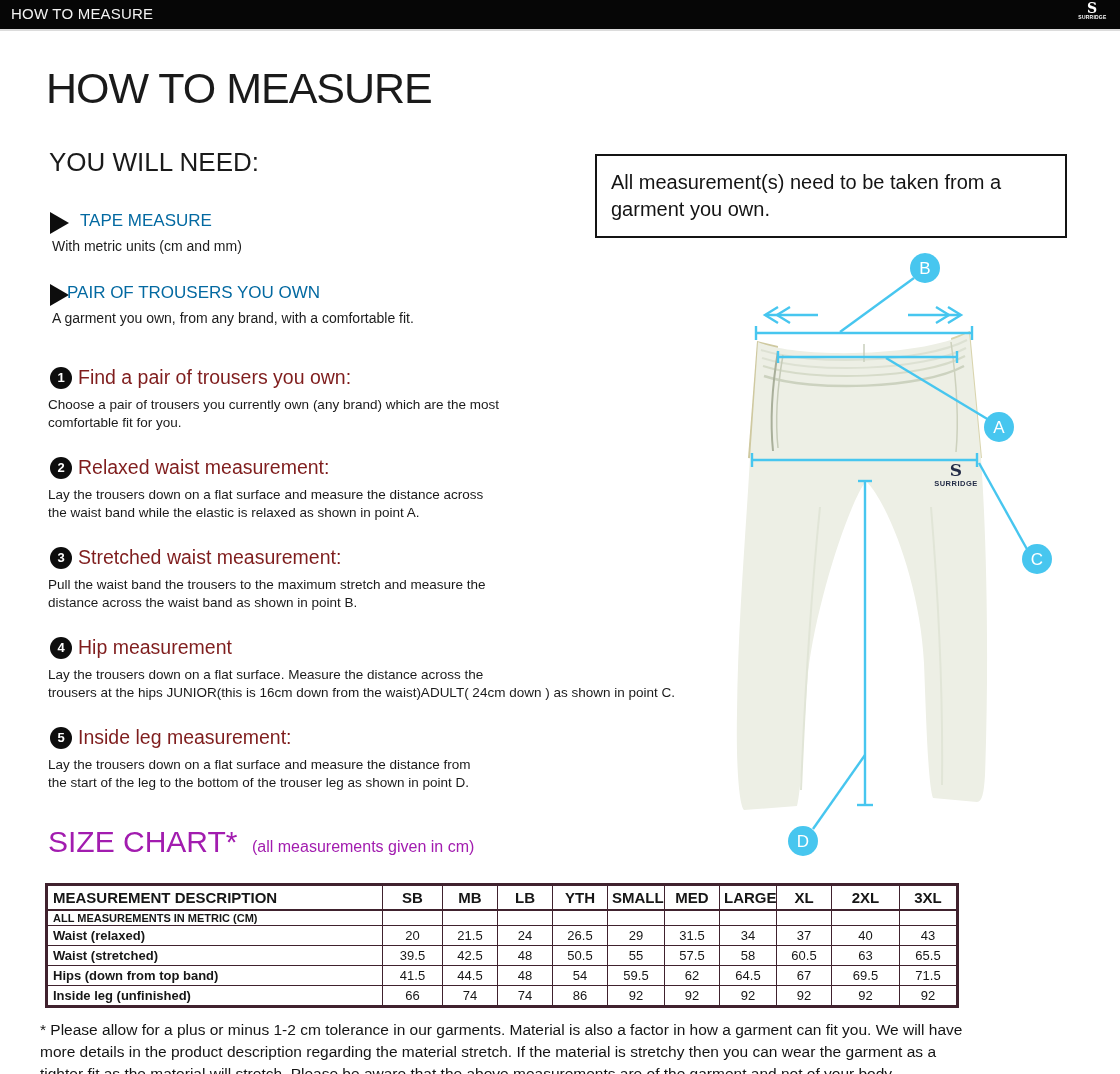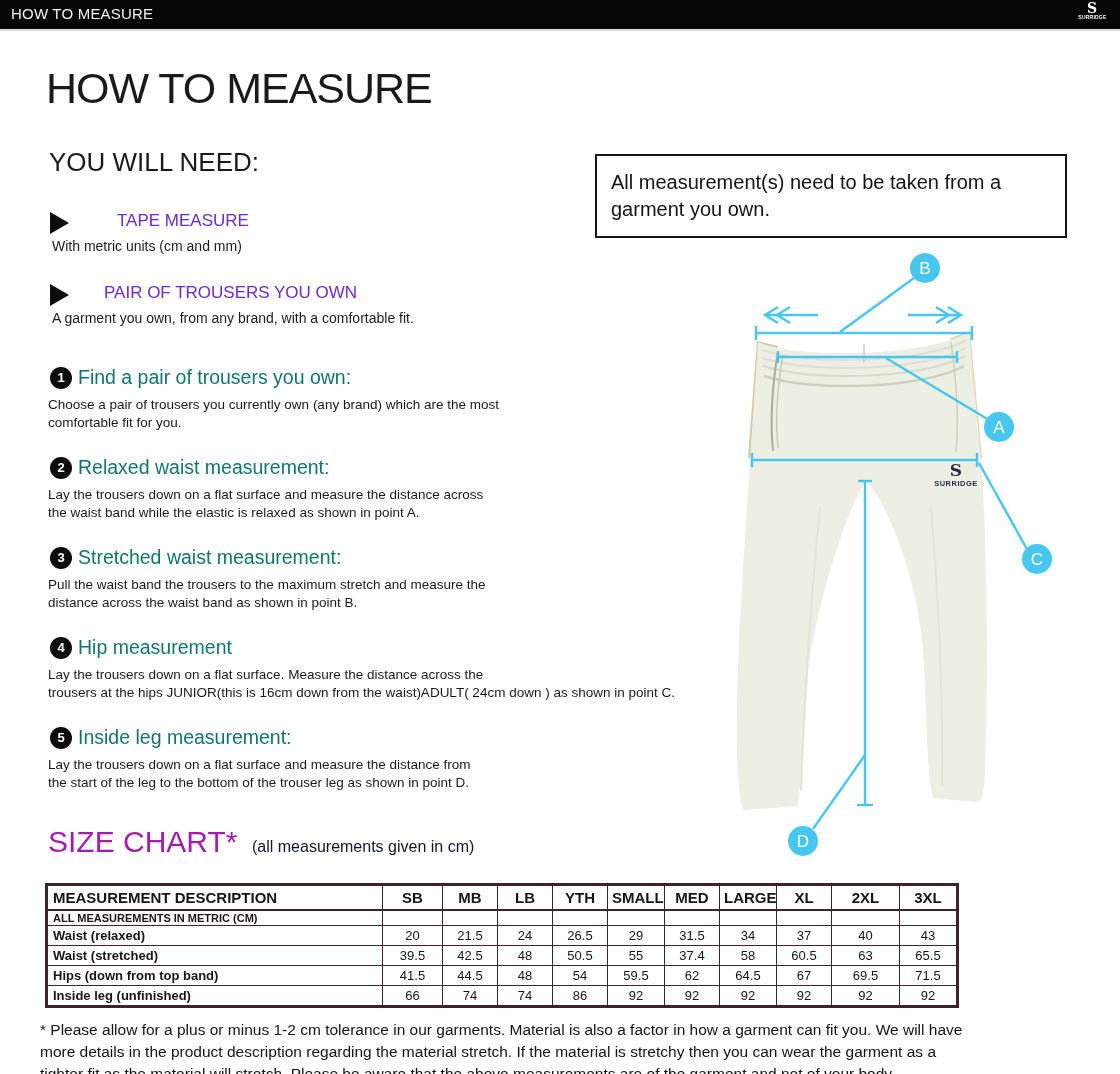--- a/index.html
+++ b/index.html
@@ -12,35 +12,35 @@
   .topbar-title{position:absolute;left:11px;top:5px;font-size:15px;color:#f2f2f2;letter-spacing:.2px;}
   .topbar-logo{position:absolute;right:6px;top:1px;width:44px;text-align:center;color:#fff;line-height:1;}
   .topbar-logo .s{font-size:14px;font-weight:bold;font-family:"DejaVu Serif",serif;display:block;}
   .topbar-logo .w{font-size:8px;letter-spacing:.4px;display:block;transform:scale(.62);transform-origin:center top;font-weight:bold;}
 
   .h1{position:absolute;left:46px;top:64px;font-size:43px;letter-spacing:-1px;color:#1a1a1a;}
   .ywn-heading{position:absolute;left:49px;top:147px;font-size:26px;color:#1a1a1a;}
 
   .need-item .tri{position:absolute;width:0;height:0;border-left:19px solid #0d0d0d;
                   border-top:11px solid transparent;border-bottom:11px solid transparent;}
-  .need-label{position:absolute;font-size:17px;color:#6d28d9;margin-left:37px;}
+  .need-label{position:absolute;font-size:17px;color:#0369a1;}
   .need-desc{position:absolute;font-size:14px;color:#1c1c1c;}
 
   .step-circle{position:absolute;width:22px;height:22px;border-radius:50%;background:#0d0d0d;
                color:#fff;font-size:13px;font-weight:bold;text-align:center;line-height:22px;}
-  .step-title{position:absolute;font-size:19.5px;color:#0f766e;}
+  .step-title{position:absolute;font-size:19.5px;color:#7f1d1d;}
   .step-body{position:absolute;font-size:13.5px;line-height:1.32;color:#1a1a1a;white-space:pre-line;}
 
   .notice{position:absolute;left:595px;top:154px;width:440px;border:2px solid #141414;
           padding:13px 14px;font-size:20px;line-height:1.35;color:#141414;white-space:pre-line;}
 
   .diagram{position:absolute;left:700px;top:245px;width:420px;height:640px;}
 
   .sc-heading{position:absolute;left:48px;top:825px;font-size:30px;color:#a21caf;}
-  .sc-sub{position:absolute;left:252px;top:838px;font-size:16px;color:#0f172a;}
+  .sc-sub{position:absolute;left:252px;top:838px;font-size:16px;color:#a21caf;}
 
   table.size{position:absolute;left:45px;top:883px;width:911px;border-collapse:collapse;
              table-layout:fixed;border:3px solid #40222e;}
   table.size th,table.size td{border:1.5px solid #40222e;padding:0 4px;overflow:hidden;white-space:nowrap;}
   table.size thead th{height:23px;font-size:15px;font-weight:bold;text-align:center;border-bottom:2.5px solid #40222e;}
   table.size thead th.desc{text-align:left;padding-left:5px;}
   table.size td{height:19px;font-size:13px;text-align:center;}
   table.size td.desc{text-align:left;font-weight:bold;padding-left:5px;}
   table.size tr.metric-row td{height:14px;font-size:11px;}
   table.size tr.metric-row td.desc{font-weight:bold;}
@@ -245,21 +245,21 @@
           <td>40</td>
           <td>43</td>
         </tr>
         <tr>
           <td class="desc">Waist (stretched)</td>
           <td>39.5</td>
           <td>42.5</td>
           <td>48</td>
           <td>50.5</td>
           <td>55</td>
-          <td>37.4</td>
+          <td>57.5</td>
           <td>58</td>
           <td>60.5</td>
           <td>63</td>
           <td>65.5</td>
         </tr>
         <tr>
           <td class="desc">Hips (down from top band)</td>
           <td>41.5</td>
           <td>44.5</td>
           <td>48</td>

